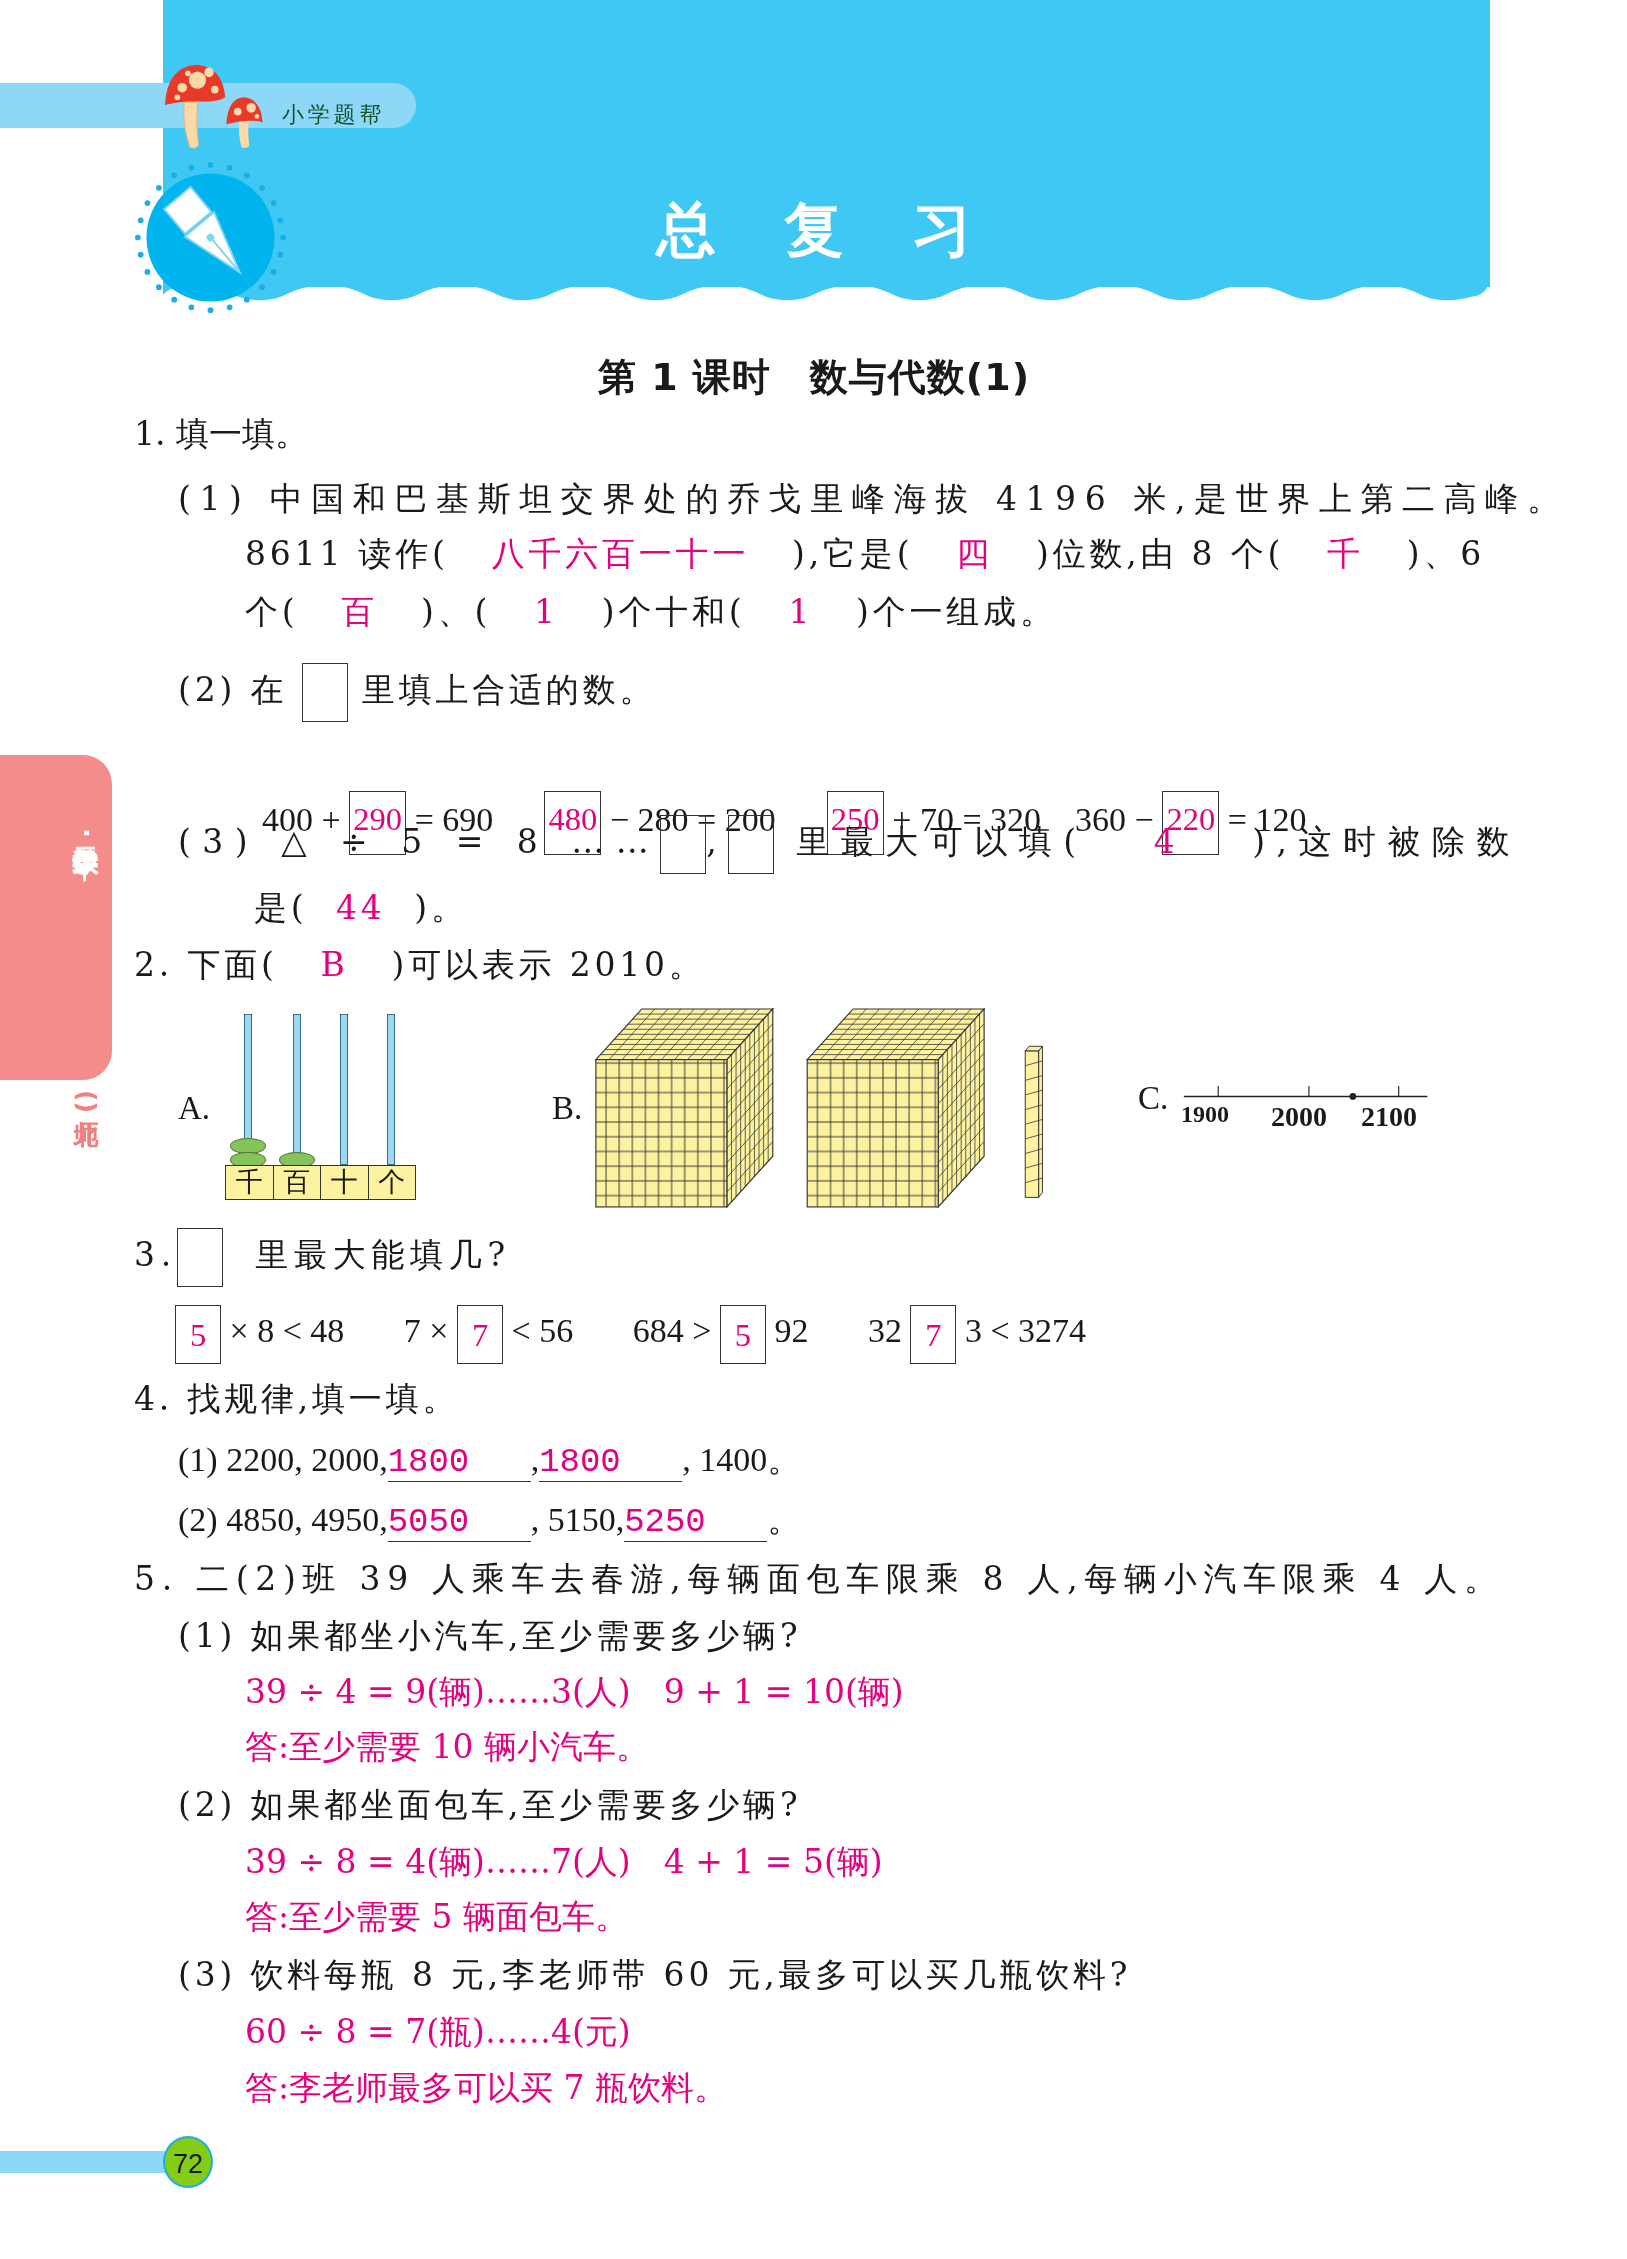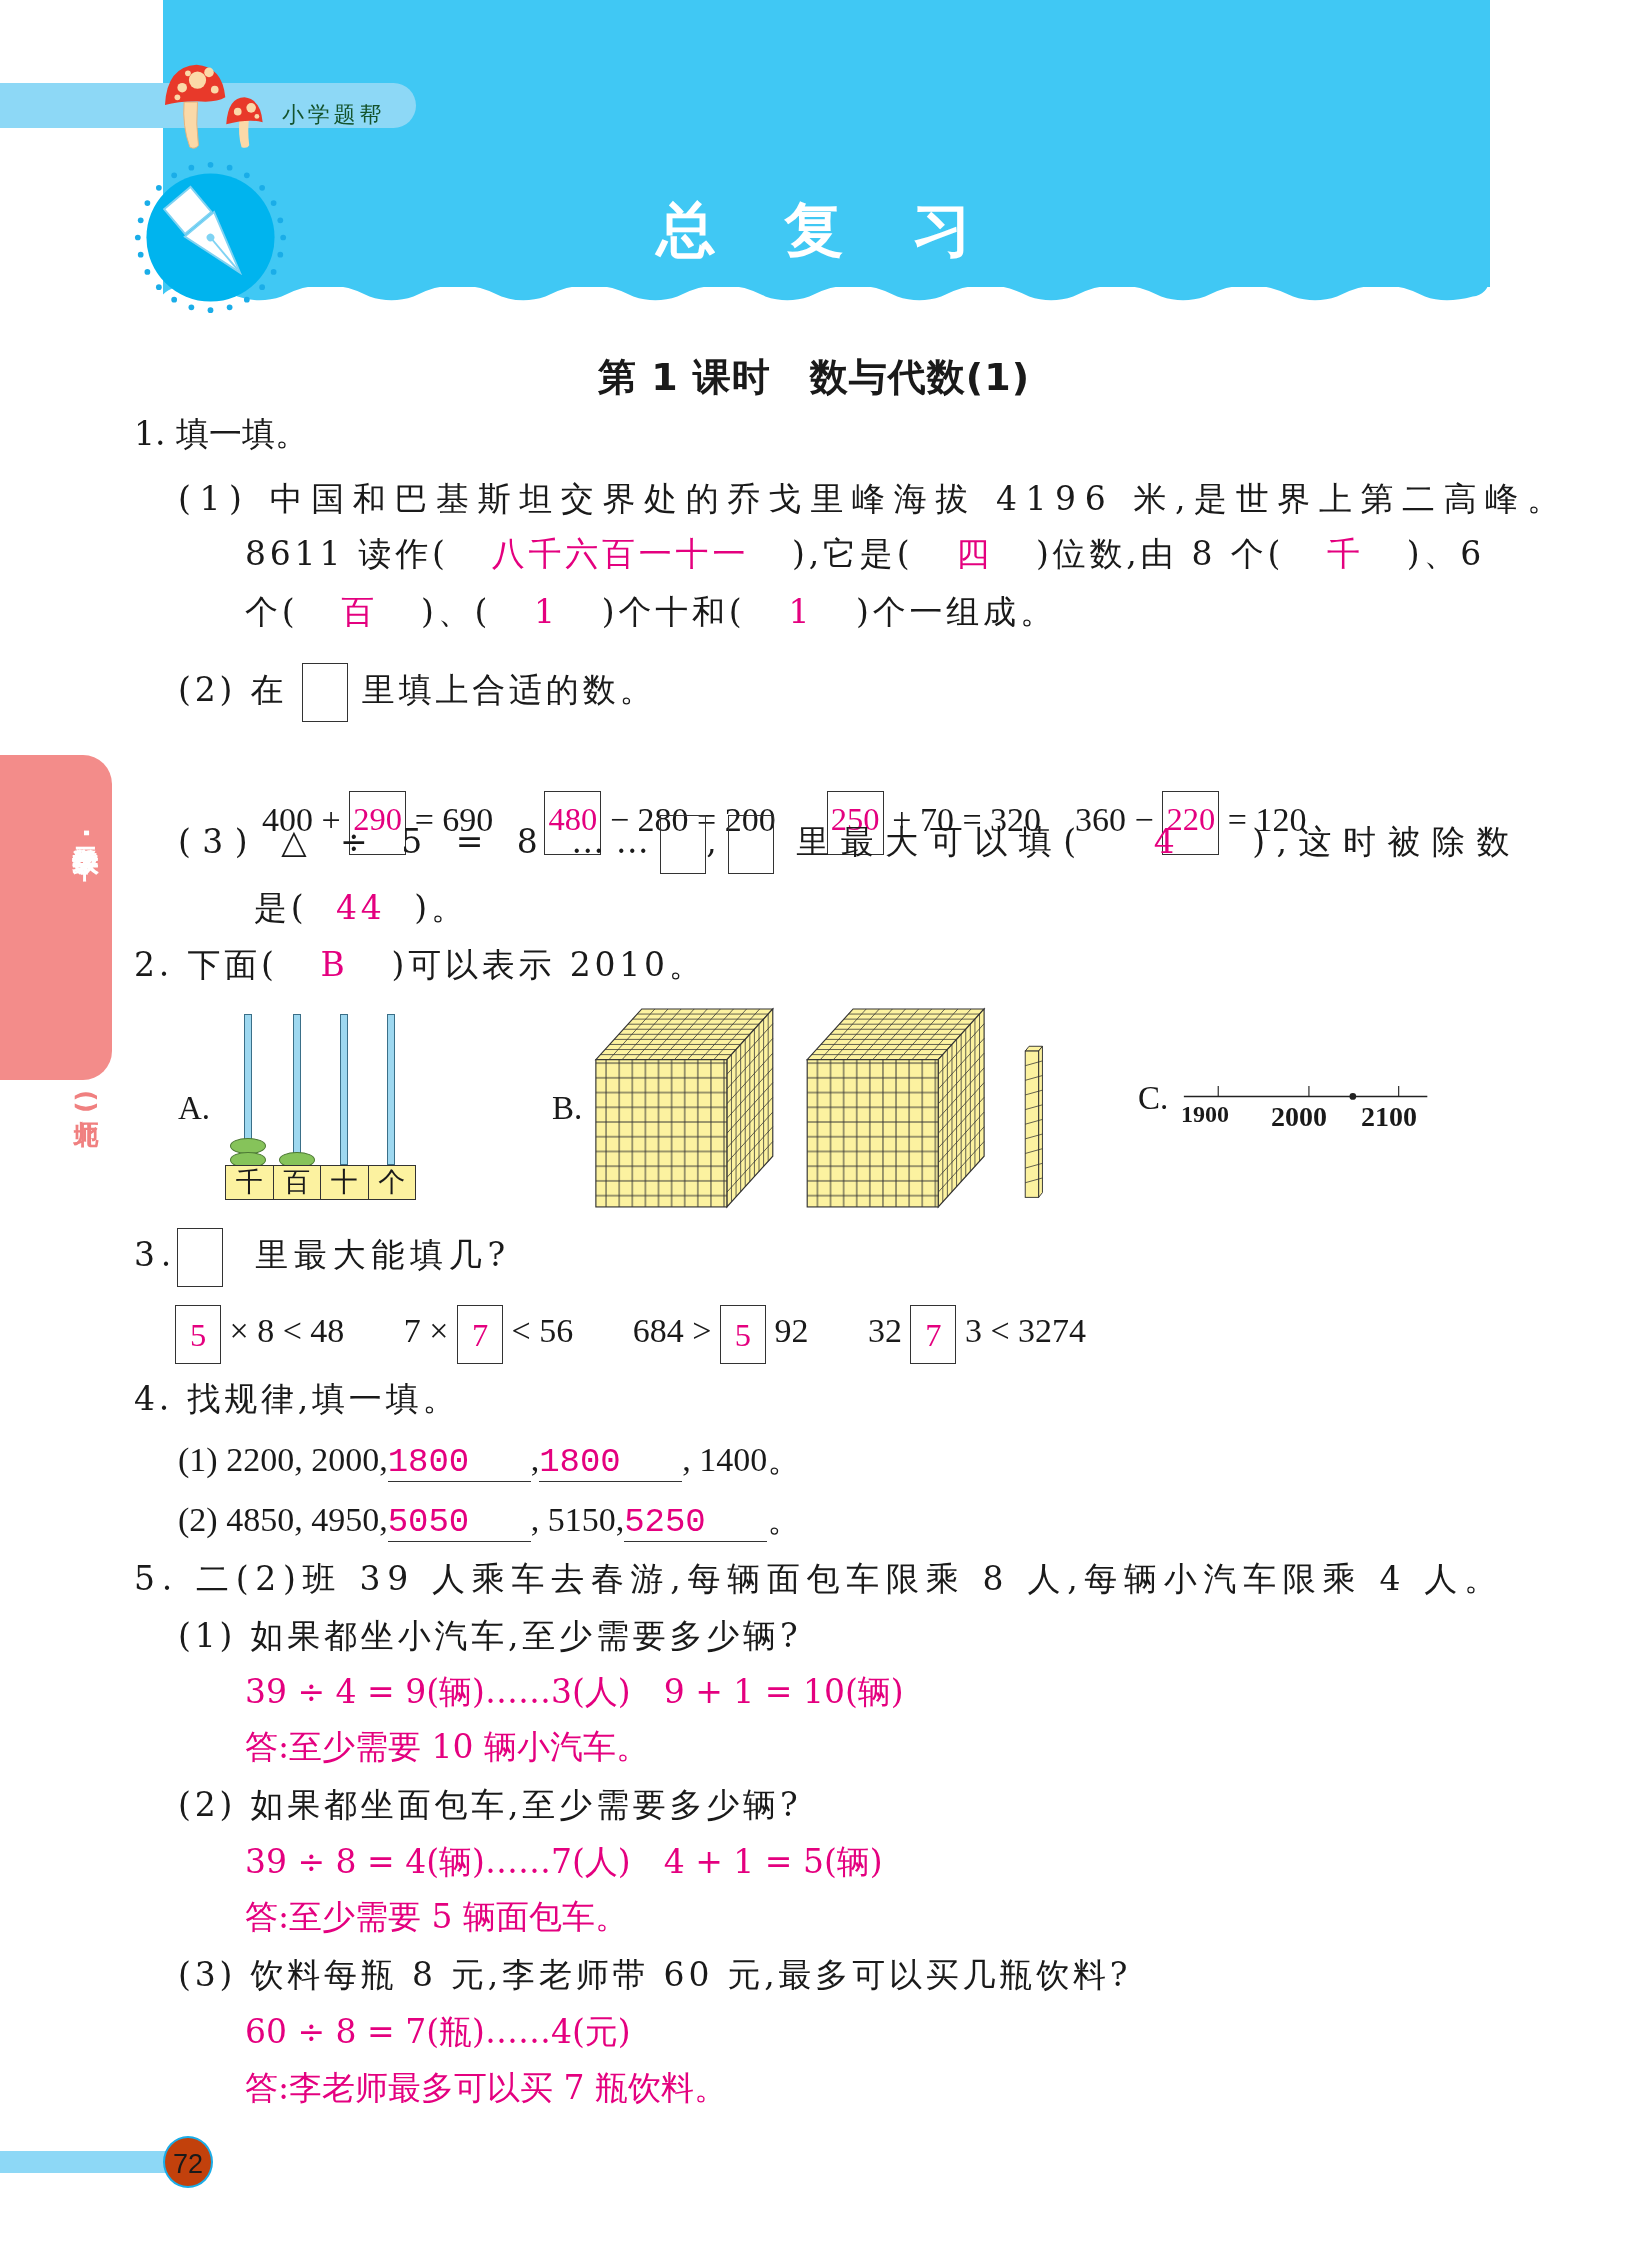--- a/index.html
+++ b/index.html
@@ -35,21 +35,21 @@
   
   .rod { position:absolute; width:7.6px; background:#9ED8F0; border:1px solid #3a6f88; box-sizing:border-box; }
   .bead { position:absolute; width:34px; height:14.3px; border-radius:50%; background:#86C35A; border:1px solid #4d7a34; }
   #abacus-base { left:225px; top:1165px; width:191px; height:35px; display:flex; border:1.4px solid #333; box-sizing:border-box; background:#FCF2A0; }
   #abacus-base span { flex:1; border-right:1.4px solid #333; text-align:center; font-size:27px; line-height:32.5px; }
   #abacus-base span:last-child { border-right:none; }
 
   .opt-label { position:absolute; font-size:33px; }
 
   #page-bar { left:0; top:2151px; width:182px; height:22px; background:#8DD8F6; }
-  #page-num { left:163px; top:2136px; width:50px; height:52px; border:2.4px solid #1AADE8; border-radius:50%; background:#c2410c; text-align:center; line-height:52px; font-size:27px; font-family:"Liberation Sans","DejaVu Sans",sans-serif; box-sizing:border-box; }
+  #page-num { left:163px; top:2136px; width:50px; height:52px; border:2.4px solid #1AADE8; border-radius:50%; background:#84cc16; text-align:center; line-height:52px; font-size:27px; font-family:"Liberation Sans","DejaVu Sans",sans-serif; box-sizing:border-box; }
 </style>
 </head>
 <body>
 
 <div class="abs" id="header-band"></div>
 <svg class="abs" id="header-wave" viewBox="0 0 1388 40" preserveAspectRatio="none">
   <path fill="#40C8F4" d="M0,0 H1388 V12 Q1385,28 1370,30
     Q1341,38 1320,30 Q1297,18 1274,18 Q1251,18 1228,30 Q1205,38 1182,30 Q1159,18 1136,18 Q1113,18 1090,30 Q1067,38 1044,30 Q1021,18 998,18 Q975,18 952,30 Q929,38 906,30 Q883,18 860,18 Q837,18 814,30 Q791,38 768,30 Q745,18 722,18 Q699,18 676,30 Q653,38 630,30 Q607,18 584,18 Q561,18 538,30 Q515,38 492,30 Q469,18 446,18 Q423,18 400,30 Q377,38 354,30 Q331,18 308,18 Q285,18 262,30 Q239,38 216,30 Q193,18 170,18 Q147,18 124,30 Q101,38 78,30 Q55,18 32,18 Q10,18 0,28 Z"></path>
 </svg>
 

